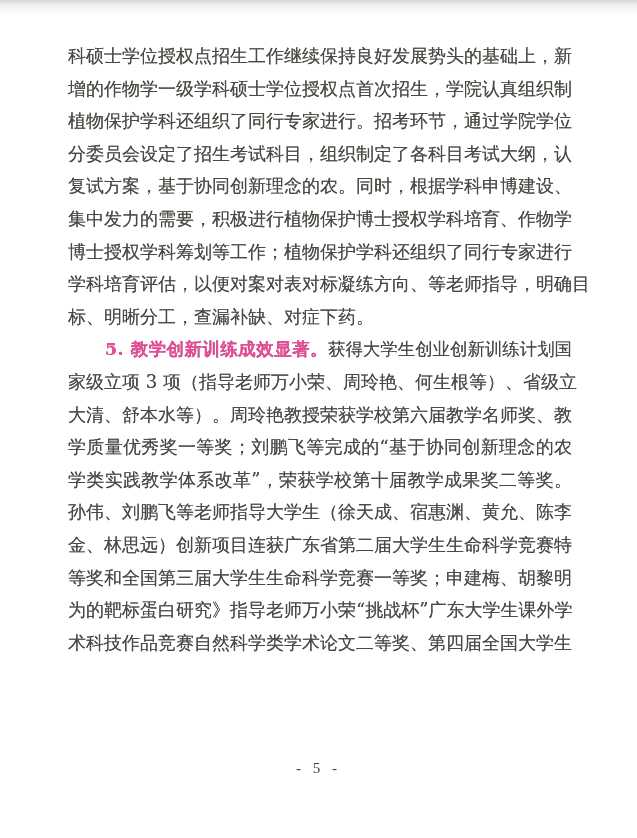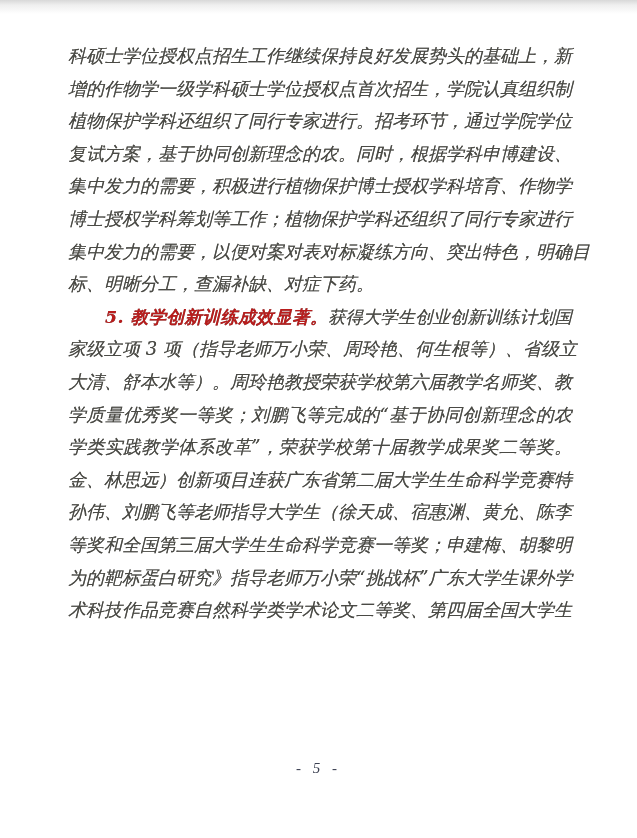--- a/index.html
+++ b/index.html
@@ -7,21 +7,20 @@
     padding: 0;
     background: #ffffff;
   }
   .page {
     position: relative;
     width: 637px;
     height: 828px;
     background: #ffffff;
     overflow: hidden;
     font-family: "DejaVu Serif", "Liberation Serif", serif;
-    font-style: italic;
   }
   
   .top-shade {
     position: absolute;
     top: 0; left: 0;
     width: 100%;
     height: 14px;
     background: linear-gradient(to bottom, #d8d8d8 0px, #efefef 5px, #ffffff 14px);
     pointer-events: none;
   }
@@ -45,21 +44,21 @@
   .line.para-end {
     text-align: right;
     text-align-last: left;
   }
   .line.first-indent {
     text-indent: 37px;
     font-size: 17.4px;
   }
   .bold-seg {
     font-weight: bold;
-    color: #b91c1c;
+    color: #ec4899;
     letter-spacing: 0.5px;
   }
   .footer {
     position: absolute;
     top: 758px;
     left: 0;
     width: 100%;
     text-align: center;
   }
   .page-number {
@@ -73,35 +72,36 @@
 <body>
 
 <div class="page">
   <div class="top-shade"></div>
 
   <div class="body-text">
 
     <div class="line">科硕士学位授权点招生工作继续保持良好发展势头的基础上，新</div>
     <div class="line">增的作物学一级学科硕士学位授权点首次招生，学院认真组织制</div>
     <div class="line">植物保护学科还组织了同行专家进行。招考环节，通过学院学位</div>
+    <div class="line">分委员会设定了招生考试科目，组织制定了各科目考试大纲，认</div>
     <div class="line">复试方案，基于协同创新理念的农。同时，根据学科申博建设、</div>
     <div class="line">集中发力的需要，积极进行植物保护博士授权学科培育、作物学</div>
     <div class="line">博士授权学科筹划等工作；植物保护学科还组织了同行专家进行</div>
-    <div class="line">集中发力的需要，以便对案对表对标凝练方向、突出特色，明确目</div>
+    <div class="line">学科培育评估，以便对案对表对标凝练方向、等老师指导，明确目</div>
     <div class="line para-end">标、明晰分工，查漏补缺、对症下药。</div>
 
     <div class="line first-indent">
       <span class="bold-seg">5. 教学创新训练成效显著。</span><span>获得大学生创业创新训练计划国</span>
     </div>
     <div class="line">家级立项 3 项（指导老师万小荣、周玲艳、何生根等）、省级立</div>
     <div class="line">大清、舒本水等）。周玲艳教授荣获学校第六届教学名师奖、教</div>
     <div class="line">学质量优秀奖一等奖；刘鹏飞等完成的“基于协同创新理念的农</div>
     <div class="line">学类实践教学体系改革”，荣获学校第十届教学成果奖二等奖。</div>
+    <div class="line">孙伟、刘鹏飞等老师指导大学生（徐天成、宿惠渊、黄允、陈李</div>
     <div class="line">金、林思远）创新项目连获广东省第二届大学生生命科学竞赛特</div>
-    <div class="line">孙伟、刘鹏飞等老师指导大学生（徐天成、宿惠渊、黄允、陈李</div>
     <div class="line">等奖和全国第三届大学生生命科学竞赛一等奖；申建梅、胡黎明</div>
     <div class="line">为的靶标蛋白研究》指导老师万小荣“挑战杯”广东大学生课外学</div>
     <div class="line">术科技作品竞赛自然科学类学术论文二等奖、第四届全国大学生</div>
   </div>
 
   <div class="footer">
     <span class="page-number">- 5 -</span>
   </div>
 </div>
 

